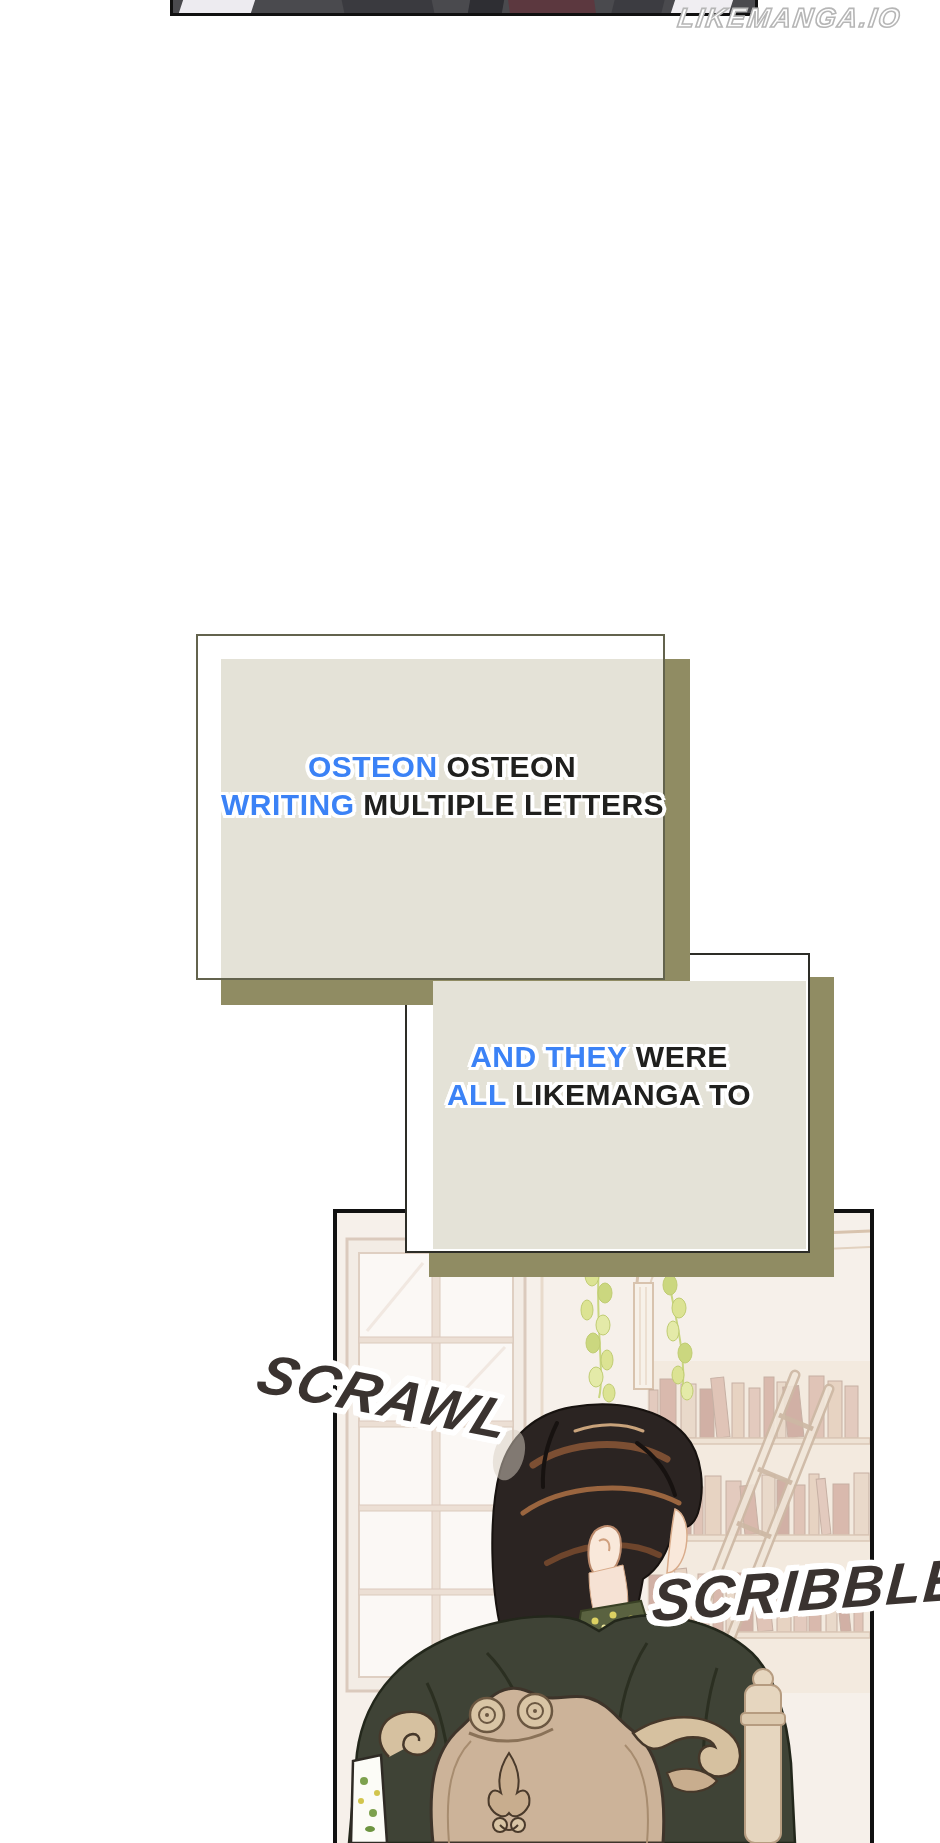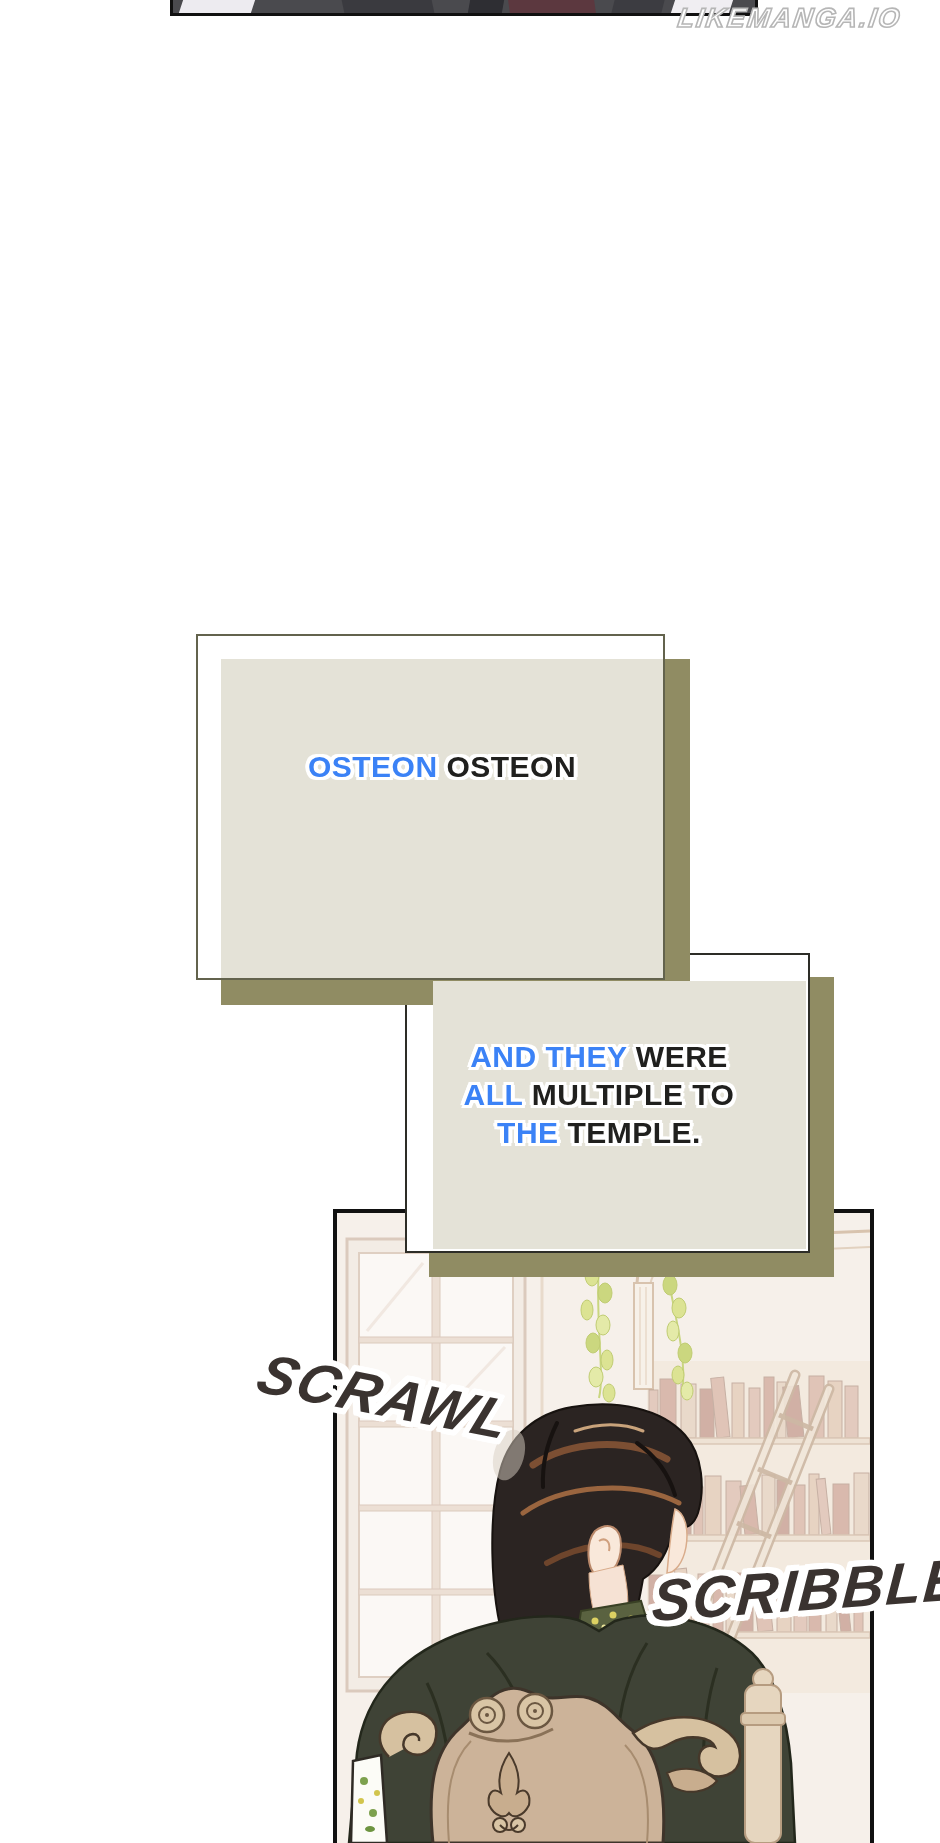--- a/index.html
+++ b/index.html
@@ -257,26 +257,26 @@
       </g>
     </svg>
   </div>
 
   <div id="boxB-shadow" class="shadow-rect"></div>
   <div id="boxB"></div>
   <div id="boxA-shadow" class="shadow-rect"></div>
   <div id="t2"></div>
   <div id="narr2" class="narration">
     <div><span class="accent">AND THEY</span><span> WERE</span></div>
-    <div><span class="accent">ALL</span><span> MULTIPLE TO</span></div>
-    <div><span class="accent">THE</span><span> TEMPLE.</span></div>
+    <div><span class="accent">ALL</span><span> LIKEMANGA TO</span></div>
   </div>
 
   <div id="boxA"></div>
   <div id="t1"></div>
   <div id="narr1" class="narration">
     <div><span class="accent">OSTEON</span><span> OSTEON</span></div>
+    <div><span class="accent">WRITING</span><span> MULTIPLE LETTERS</span></div>
   </div>
 
   <div id="sfx-left" class="sfx">SCRAWL</div>
   <div id="sfx-right" class="sfx">SCRIBBLE</div>
 
 </div>
 
 </body></html>

